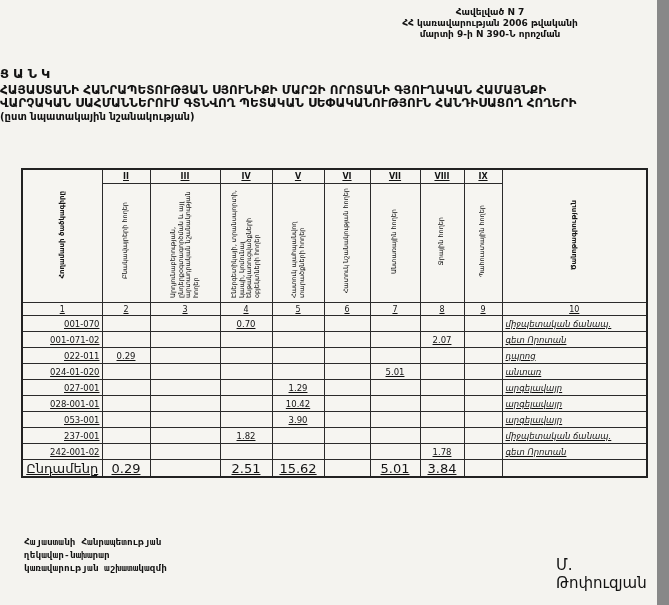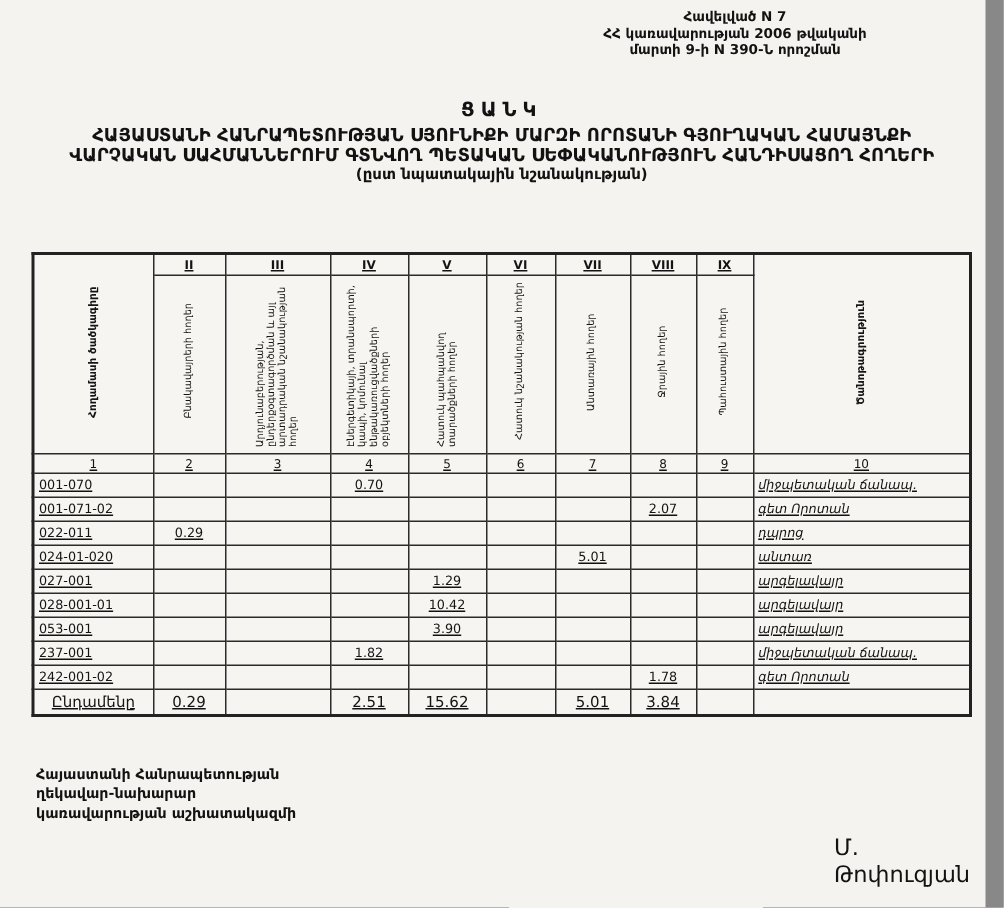--- a/index.html
+++ b/index.html
@@ -8,21 +8,21 @@
     background:#f4f3ef; color:#121212;
     font-family:"DejaVu Sans", sans-serif;
     overflow:hidden;
   }
   
   .annex {
     position:absolute; top:7px; left:335px; width:310px;
     text-align:center; font-size:9px; font-weight:bold; line-height:11px;
   }
   
-  .titles { position:absolute; top:66px; left:0; width:669px; text-align:center; }
+  .titles { position:absolute; top:66px; left:0; width:669px; text-align:left; }
   .t-main { font-size:13px; font-weight:bold; letter-spacing:4px; margin-bottom:3px; }
   .t-sub  { font-size:12px; font-weight:bold; line-height:13px; }
   .t-sub3 { font-size:10px; font-weight:bold; margin-top:1px; }
 
   
   .table-wrap { position:absolute; top:168px; left:21px;text-decoration:underline; }
   table {
     border-collapse:collapse; table-layout:fixed; width:625px;
     background:#f6f5f1; border:2px solid #222;
   }
@@ -34,29 +34,29 @@
   .vert-row th  { height:118px; text-align:center; vertical-align:middle; }
   .vert {
     display:inline-block;
     writing-mode:vertical-rl; transform:rotate(180deg);
     font-size:6.5px; line-height:7.5px; text-align:left;
     max-height:114px; max-width:100%;
   }
   .corner .vert, .notes-h .vert { max-height:126px; font-size:7px; }
   .num-row td { height:12px; font-size:8px; text-align:center; }
   .data-row td { height:15px; font-size:8.5px; text-align:center; }
-  .data-row td.code { text-align:left; padding-left:3px; }
+  .data-row td.code { text-align:right; padding-left:3px; }
   .data-row td.note { text-align:left; padding-left:3px; font-style:italic; }
-  .total-row td { height:16px; font-size:10px; text-align:center; }
+  .total-row td { height:16px; font-size:13px; text-align:center; }
   .total-row td.code { text-align:center; font-style:normal; }
 
   
   .footer {
-    position:absolute; left:24px; top:510px;
-    font-size:9.5px; font-weight:bold; line-height:13px;
+    position:absolute; left:24px; top:536px;
+    font-size:9.5px; font-weight:bold; line-height:13px;font-family:Liberation Mono, monospace;
   }
   .sign { position:absolute; left:556px; top:556px; font-size:15px; }
 </style>
 </head>
 <body>
 
 <div class="page">
 
   <div class="annex">
     <div>Հավելված N 7</div>

